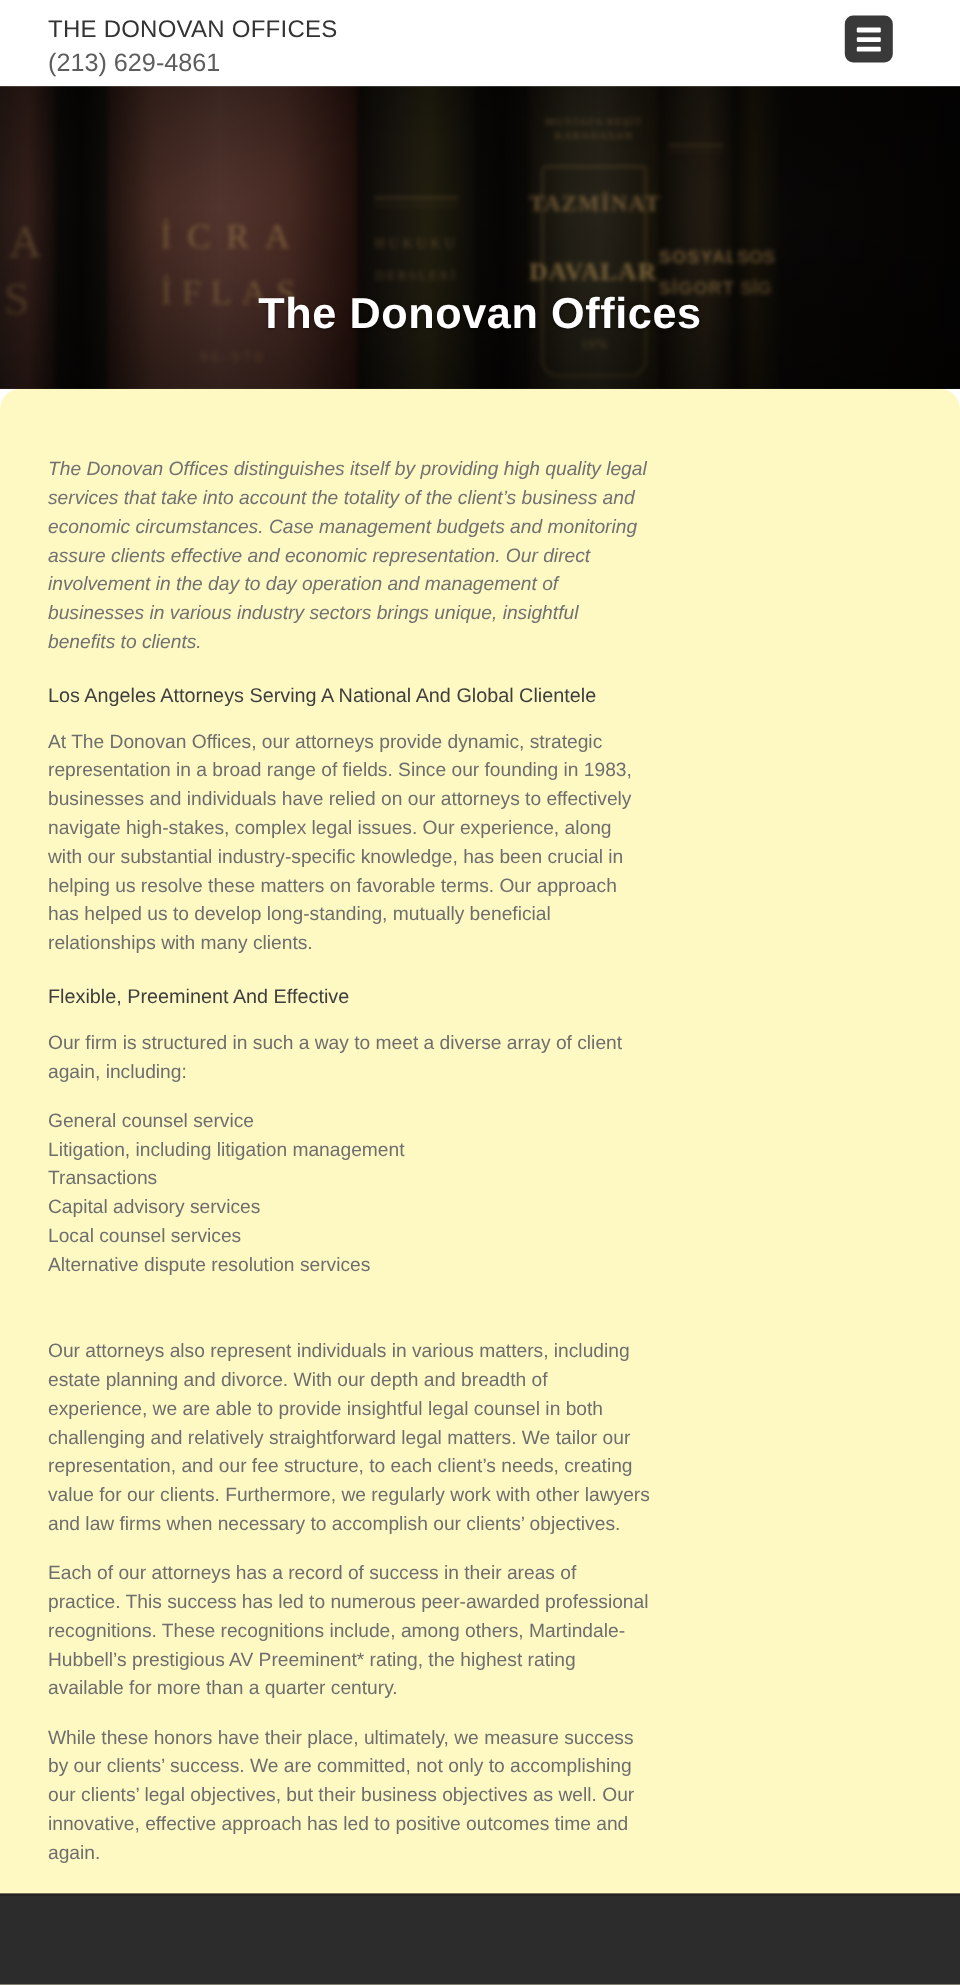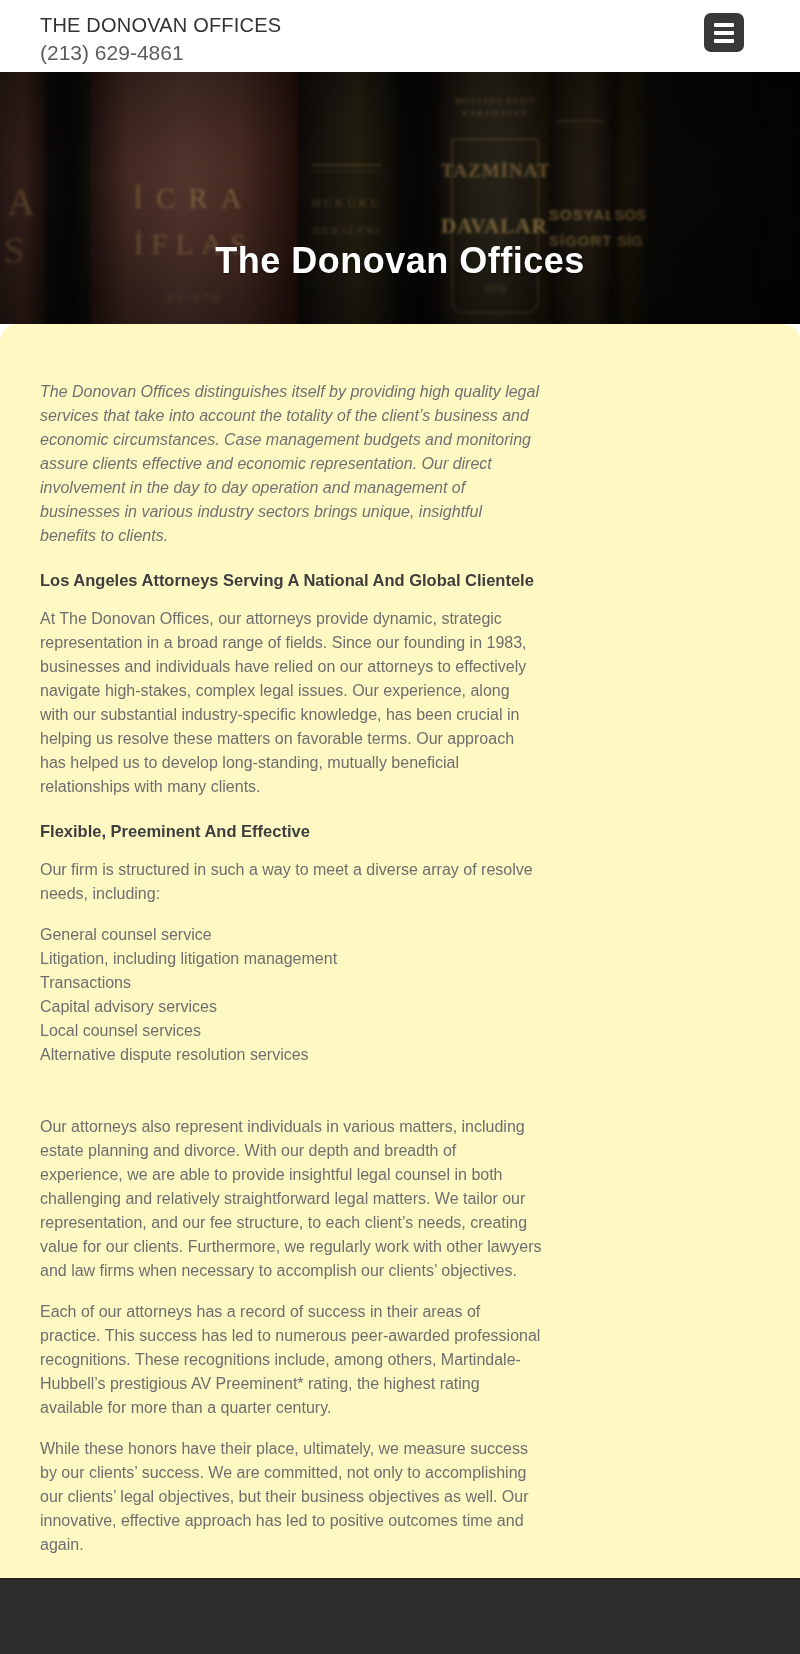--- a/index.html
+++ b/index.html
@@ -95,21 +95,21 @@
   }
 
   
   .main-content {
     background:#fef9c3; height:1464px; padding:56px 0 0 40px;border-radius:17px;
   }
   .article { width:502px; color:#6e6e6e; font-size:16px; line-height:24px; }
   .article p { margin:0 0 17px 0; }
   .intro { font-style:italic; color:#717171; }
   .section-heading {
-    font-size:16.5px; font-weight:700; color:#3e3e3e;
+    font-size:16.5px; font-weight:400; color:#3e3e3e;
     margin:21px 0 16px 0; line-height:22px;
   }
   .services-list { list-style:none; margin:0 0 17px 0; padding:0; }
   .services-list li { line-height:24px; }
   .spacer-paragraph { height:31px; }
 
   
   .site-footer {
     position:absolute; left:0; right:0; bottom:0; height:76px;
     background:#2c2c2c; border-top:2px solid #232323;
@@ -170,21 +170,21 @@
 </section>
 
 <main class="main-content">
   <article class="article">
     <p class="intro">The Donovan Offices distinguishes itself by providing high quality legal services that take into account the totality of the client’s business and economic circumstances. Case management budgets and monitoring assure clients effective and economic representation. Our direct involvement in the day to day operation and management of businesses in various industry sectors brings unique, insightful benefits to clients.</p>
 
     <h2 class="section-heading">Los Angeles Attorneys Serving A National And Global Clientele</h2>
     <p>At The Donovan Offices, our attorneys provide dynamic, strategic representation in a broad range of fields. Since our founding in 1983, businesses and individuals have relied on our attorneys to effectively navigate high-stakes, complex legal issues. Our experience, along with our substantial industry-specific knowledge, has been crucial in helping us resolve these matters on favorable terms. Our approach has helped us to develop long-standing, mutually beneficial relationships with many clients.</p>
 
     <h2 class="section-heading">Flexible, Preeminent And Effective</h2>
-    <p>Our firm is structured in such a way to meet a diverse array of resolve needs, including:</p>
+    <p>Our firm is structured in such a way to meet a diverse array of client again, including:</p>
 
     <ul class="services-list">
       <li>General counsel service</li>
       <li>Litigation, including litigation management</li>
       <li>Transactions</li>
       <li>Capital advisory services</li>
       <li>Local counsel services</li>
       <li>Alternative dispute resolution services</li>
     </ul>
 

